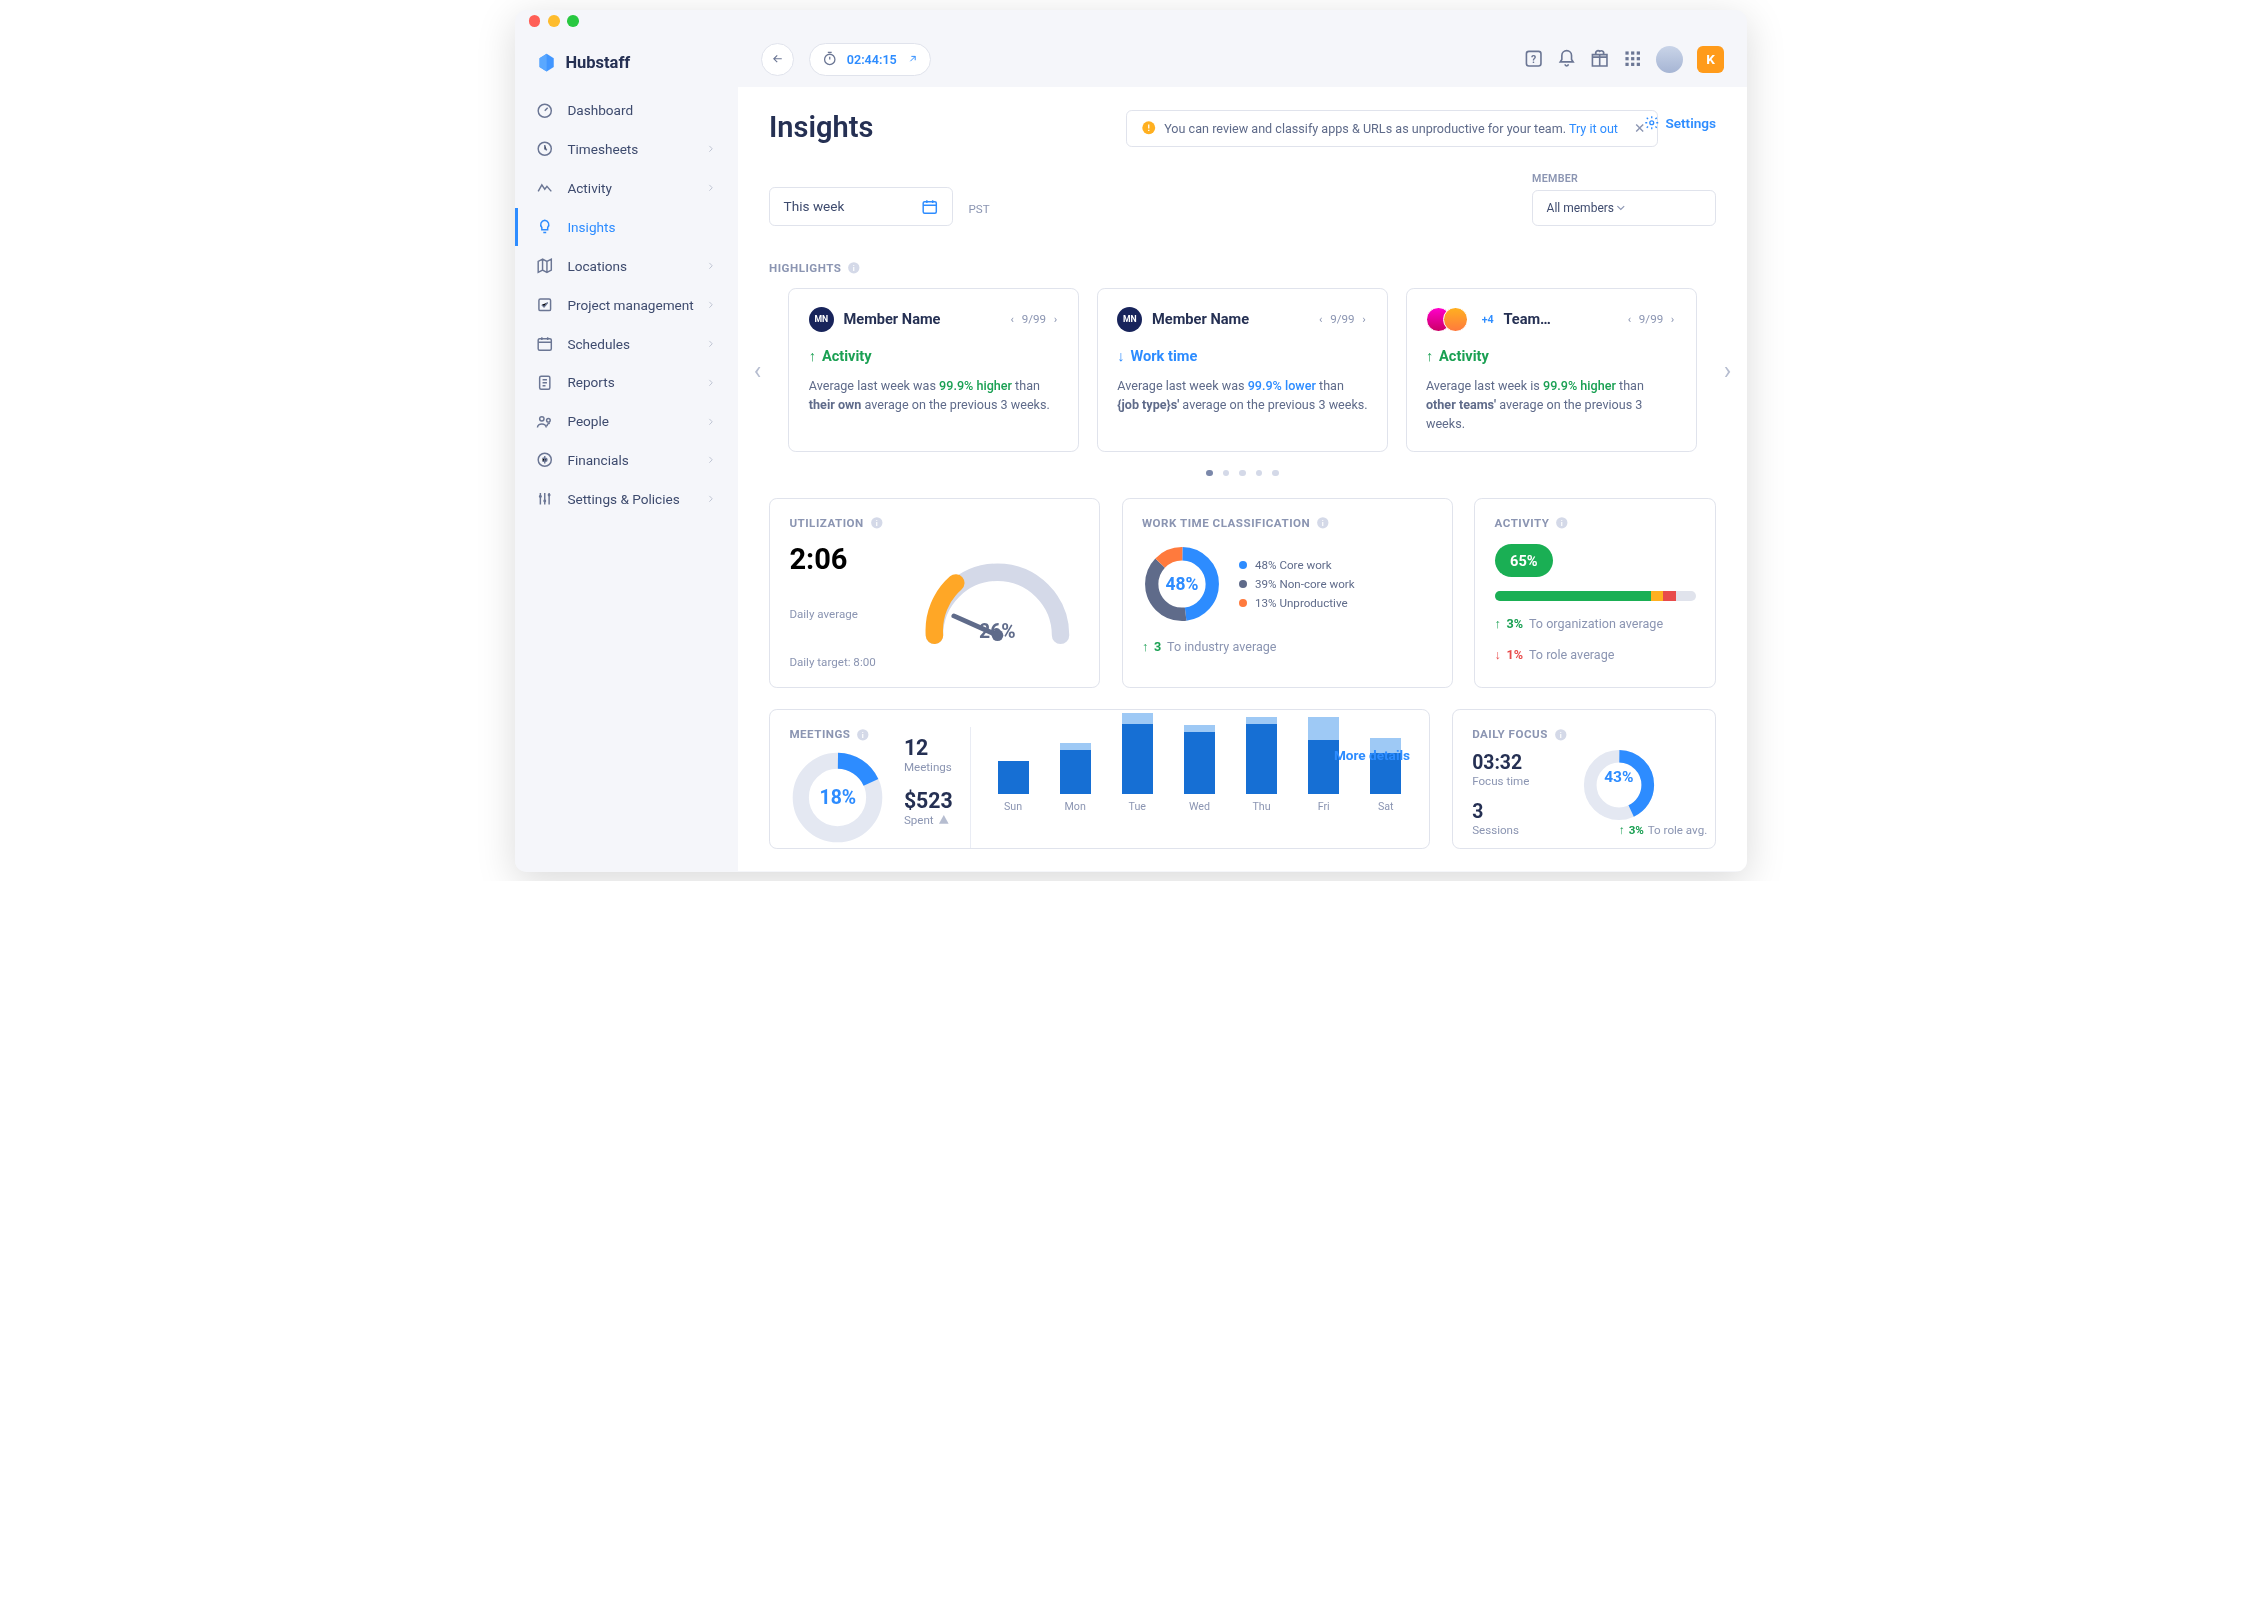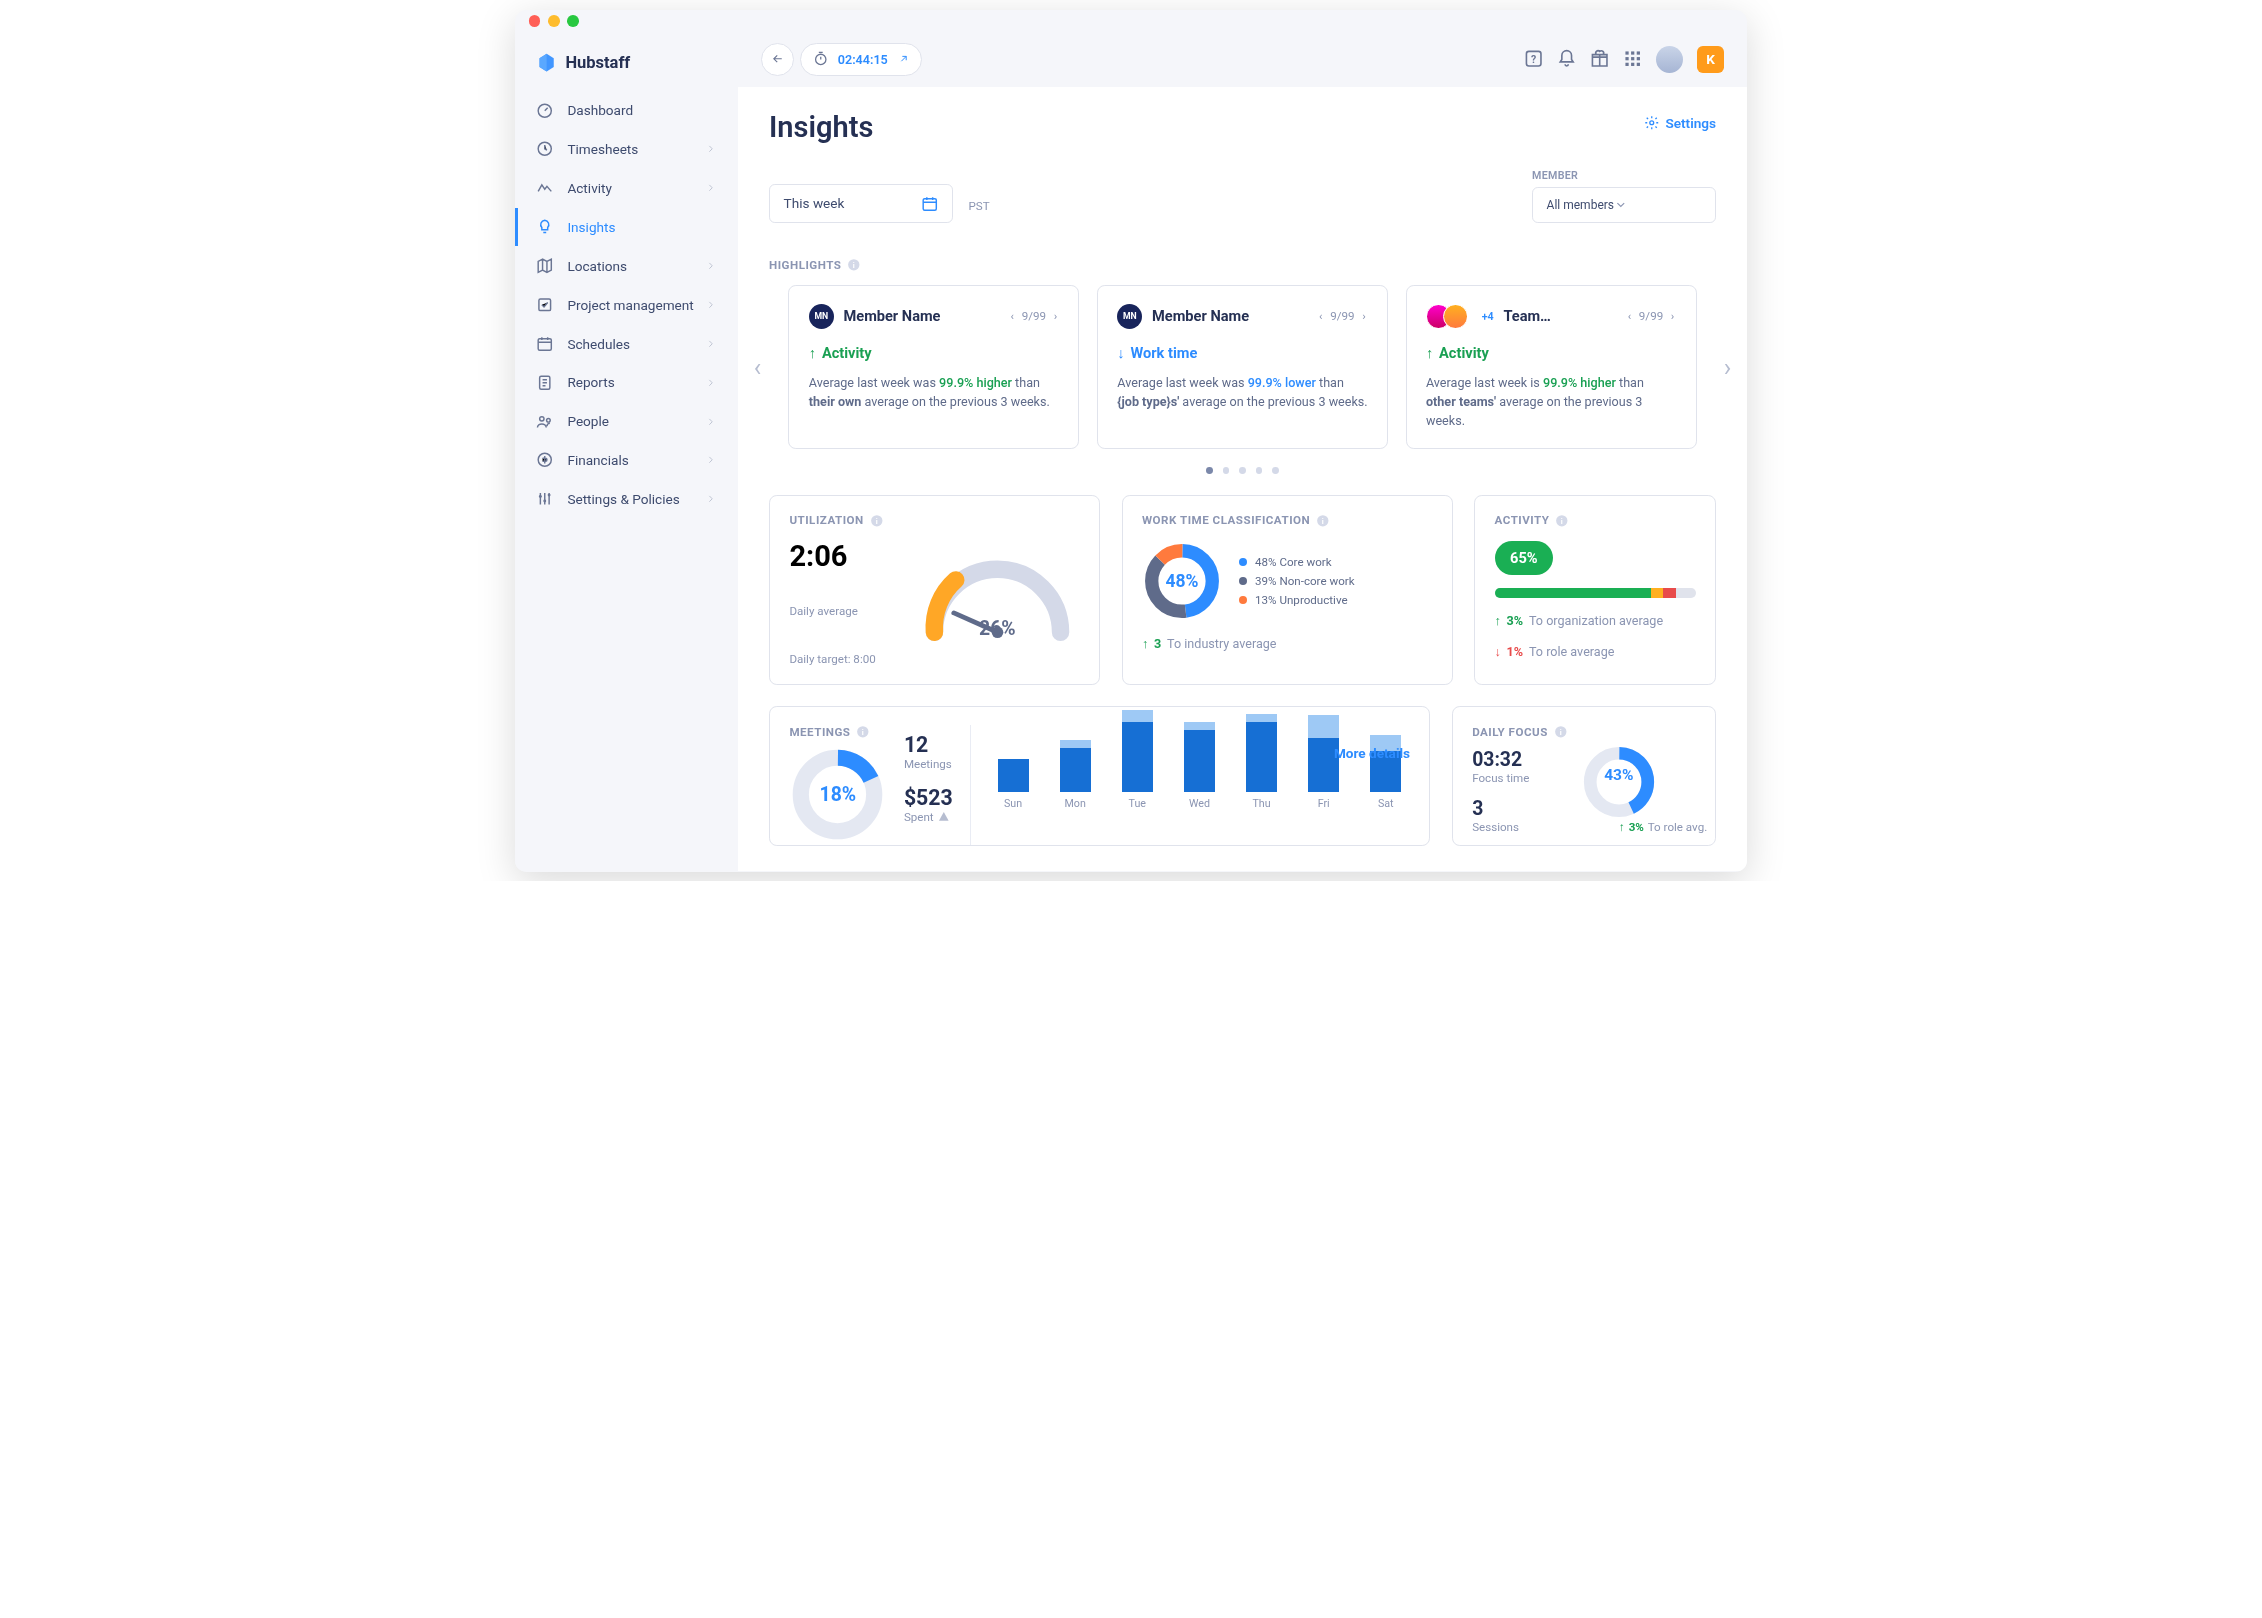--- a/index.html
+++ b/index.html
@@ -11,21 +11,21 @@
 .app { display:flex; height:838px; }
 .sidebar { width:223px; background:#f5f6fa; padding-top:7.8px; }
 .brand { display:flex; align-items:center; gap:7.8px; padding:11.6px 21.3px 17.5px; }
 .brand-logo { width:21.3px; height:21.3px; }
 .brand-name { font-weight:700; font-size:16.5px; color:#253053; }
 .nav-item { display:flex; align-items:center; padding:10.7px 21.3px; color:#3e4b6e; font-size:13.6px; cursor:pointer; position:relative; }
 .nav-item.active { color:#2d8cff; }
 .nav-item.active::before { content:""; position:absolute; left:0; top:0; bottom:0; width:2.9px; background:#2d8cff; }
 .nav-icon { width:17.5px; height:17.5px; margin-right:13.6px; flex-shrink:0; }
 .nav-chevron { margin-left:auto; width:11.6px; height:11.6px; opacity:0.4; }
-.topbar { height:54px; background:#f5f6fa; display:flex; align-items:center; padding:0 23px; gap:6px; border-bottom:1px solid #f5f6fa; }
+.topbar { height:54px; background:#f5f6fa; display:flex; align-items:center; padding:0 23px; gap:15px; border-bottom:1px solid #f5f6fa; }
 .circle-btn { width:33px; height:33px; border-radius:50%; border:1px solid #e0e3ec; background:#fff; display:flex; align-items:center; justify-content:center; cursor:pointer; }
 .timer-pill { height:33px; border-radius:16.5px; border:1px solid #e0e3ec; background:#fff; display:flex; align-items:center; padding:0 11.6px; gap:9.7px; color:#2d8cff; font-weight:600; font-size:12.6px; }
 .topbar-right { margin-left:auto; display:flex; align-items:center; gap:13.6px; }
 .topbar-icon { width:19.4px; height:19.4px; color:#6b7694; cursor:pointer; }
 .avatar-sm { width:27px; height:27px; border-radius:50%; background:linear-gradient(#c9d4e8,#a6b5d4); }
 .avatar-badge { width:27px; height:27px; border-radius:5.8px; background:#ff9b1a; color:#fff; font-weight:700; display:flex; align-items:center; justify-content:center; font-size:13.6px; }
 .main { flex:1; background:#fff; overflow-y:auto; padding:23px 31px; }
 .page-head { display:flex; align-items:flex-start; }
 .page-title { font-size:29px; font-weight:600; color:#253053; }
 .notice { margin-left:auto; margin-right:58px; border:1px solid #e0e3ec; border-radius:5.8px; padding:9.7px 39px 9.7px 13.6px; font-size:12.6px; color:#5f6b8a; display:flex; align-items:center; gap:7.8px; position:relative; }
@@ -276,20 +276,28 @@
                 <rect x="17" y="17" width="4" height="4"></rect>
               </g>
             </svg>
           <div class="avatar-sm"></div>
           <div class="avatar-badge">K</div>
         </div>
       </div>
       <div class="main">
         <div class="page-head">
           <h1 class="page-title">Insights</h1>
+          <div class="notice">
+            <svg width="15.5" height="15.5" viewBox="0 0 24 24">
+                <circle cx="12" cy="12" r="10" fill="#ffb020"></circle>
+                <path stroke="#fff" stroke-width="2" d="M12 7v6m0 2v2"></path>
+              </svg>
+            <span><span>You can review and classify apps &amp; URLs as unproductive for your team. </span><a href="#">Try it out</a></span>
+            <span class="notice-close">✕</span>
+          </div>
         </div>
         <div class="settings-link">
           <svg width="15.5" height="15.5" viewBox="0 0 24 24">
               <circle cx="12" cy="12" r="3" fill="none" stroke="#2d8cff" stroke-width="2"></circle>
               <path fill="none" stroke="#2d8cff" stroke-width="2" d="M12 2v3m0 14v3M4.2 4.2l2.1 2.1m11.4 11.4l2.1 2.1M2 12h3m14 0h3M4.2 19.8l2.1-2.1m11.4-11.4l2.1-2.1"></path>
             </svg>
           <span>Settings</span>
         </div>
         <div class="filters">
           <div>

